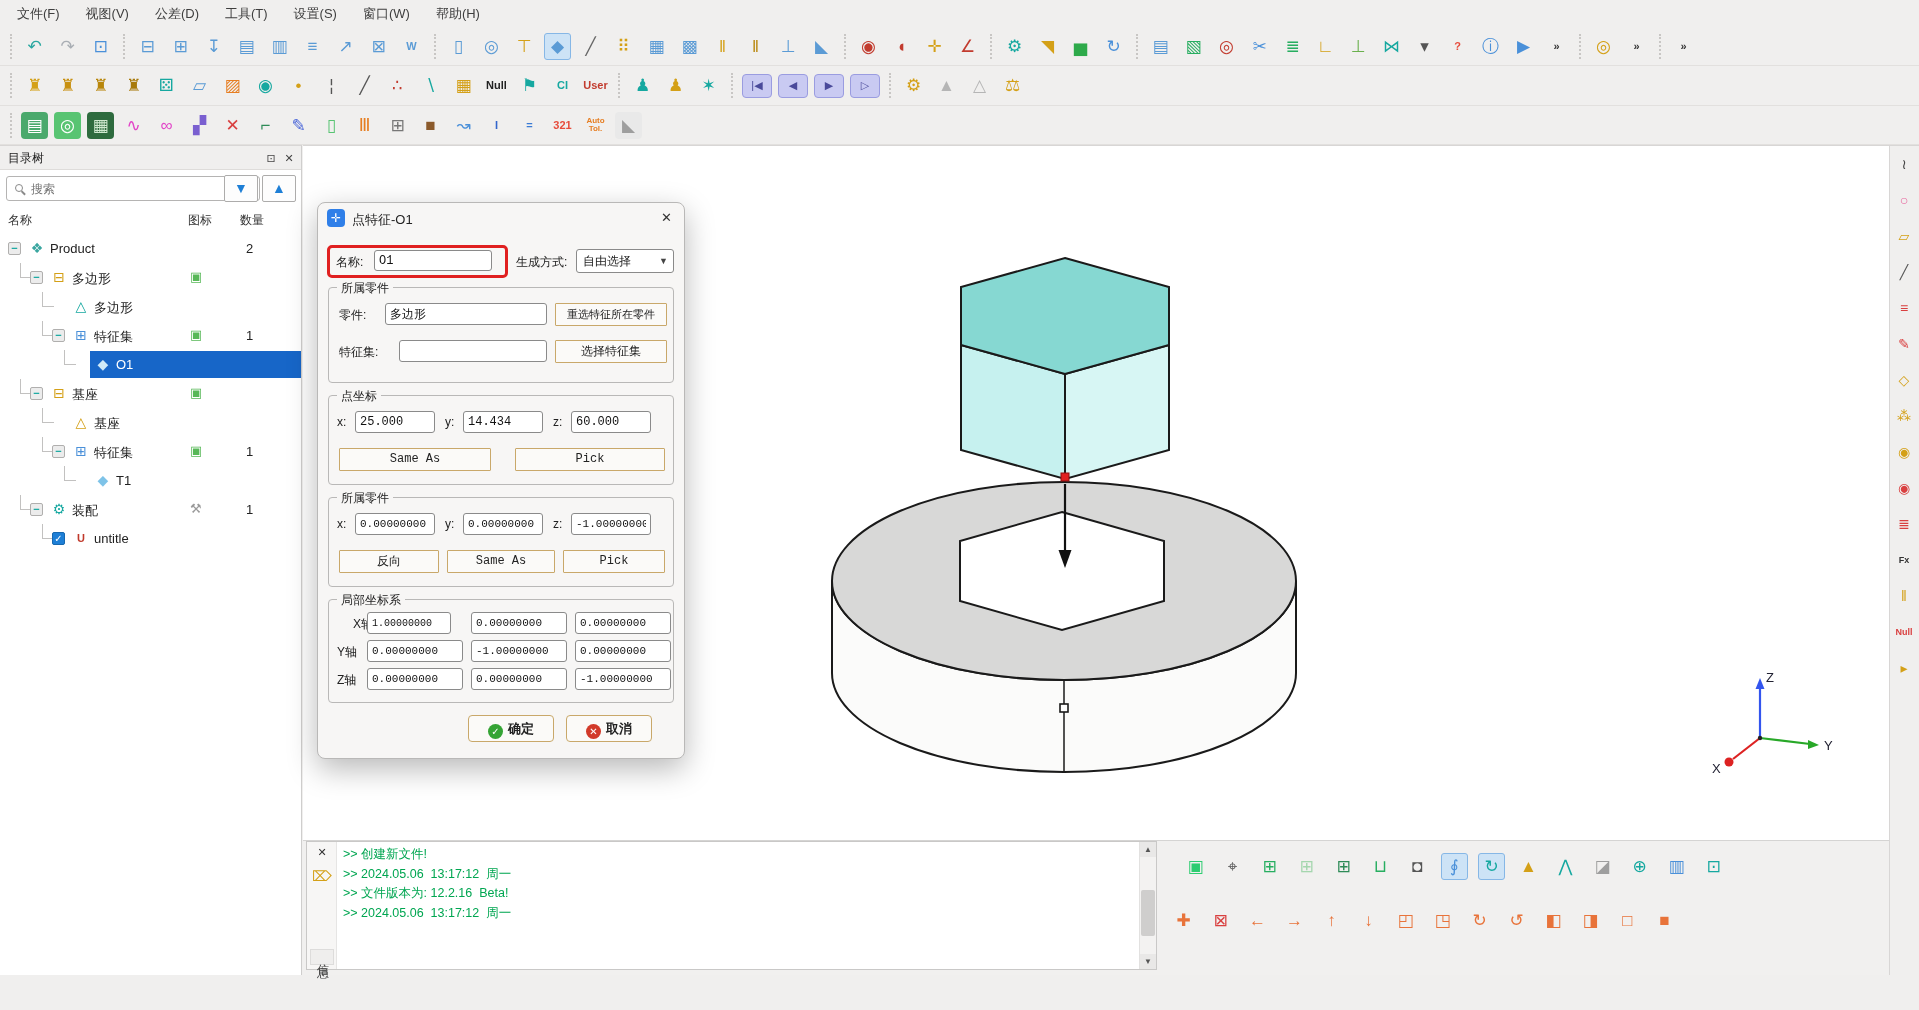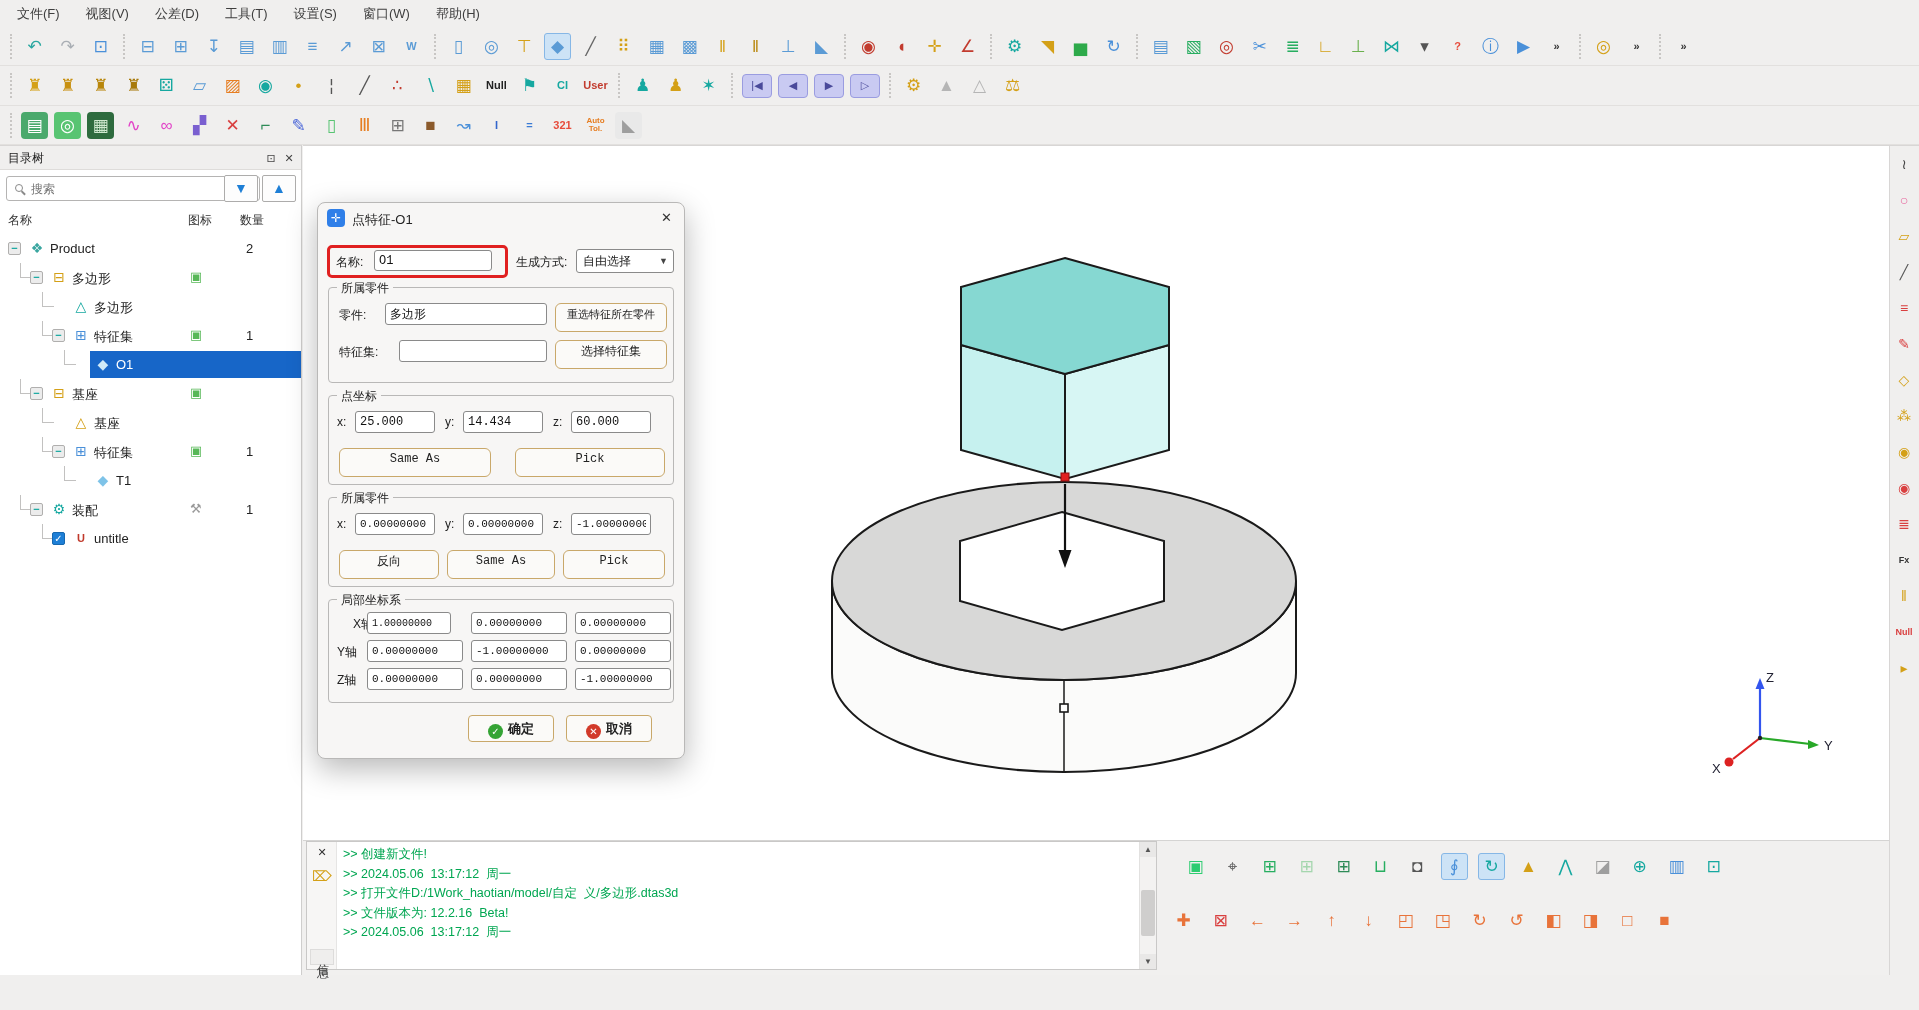--- a/index.html
+++ b/index.html
@@ -81,21 +81,21 @@
   #dlgicon { position:absolute; left:9px; top:6px; width:18px; height:18px; background:#2f7fe8; border-radius:4px; color:#fff; font-size:12px; text-align:center; line-height:18px; }
   #dlgtitle { position:absolute; left:34px; top:8px; font-size:13px; color:#222; }
   #dlgclose { position:absolute; right:12px; top:7px; font-size:13px; color:#333; cursor:default; }
   .redbox { position:absolute; left:9px; top:42px; width:181px; height:33px; border:3px solid #e02020; border-radius:5px; }
   .dlglabel { position:absolute; color:#222; }
   .dlginput { position:absolute; border:1px solid #8a8a8a; border-radius:3px; background:#fff; font-family:"Liberation Mono","DejaVu Sans Mono",monospace; font-size:12px; padding:1px 4px; height:22px; outline:none; color:#111; }
   .dropdown { position:absolute; border:1px solid #8a8a8a; border-radius:3px; background:#fff; height:24px; line-height:22px; padding-left:6px; color:#222; cursor:default; }
   .dropdown .caret { position:absolute; right:5px; top:0px; font-size:9px; color:#444; }
   .grp { position:absolute; left:10px; width:346px; border:1px solid #b9b8b7; border-radius:4px; }
   .grplabel { position:absolute; top:-8px; left:8px; background:#f7f6f5; padding:0 4px; font-size:12px; color:#222; }
-  .dlgbtn { position:absolute; background:#fbfaf8; border:1px solid #c9a86a; border-radius:6px; text-align:center; color:#222; cursor:default; height:29px; line-height:21px; }
+  .dlgbtn { position:absolute; background:#fbfaf8; border:1px solid #c9a86a; border-radius:1px; text-align:center; color:#222; cursor:default; height:23px; line-height:21px; }
   .dlgbtn.mono { font-family:"Liberation Mono","DejaVu Sans Mono",monospace; font-size:12px; }
   .okcancel { position:absolute; height:27px; line-height:25px; background:#fbfaf8; border:1px solid #c9a86a; border-radius:4px; text-align:center; font-size:13px; font-weight:bold; cursor:default; }
   .okcancel .bicon { display:inline-block; width:15px; height:15px; border-radius:50%; color:#fff; font-size:10px; line-height:15px; vertical-align:-2px; margin-right:5px; font-weight:normal; }
   .lcsrow { position:absolute; left:0; width:100%; height:24px; }
   .lcsrow .dlginput { font-size:11px; }
 </style>
 </head>
 <body>
 
 <div id="app">
@@ -355,21 +355,20 @@
   <div id="bottomstrip">
     <div id="logpanel">
       <div id="lgut">
         <span class="lgbtn" style="top:4px; font-size:11px; color:#333;">✕</span>
         <span class="lgbtn" style="top:26px; font-size:14px; color:#d4a017;">⌦</span>
         <span id="infotab">信息</span>
       </div>
       <div id="loglines">
           <div class="lline">&gt;&gt; 创建新文件!</div>
           <div class="lline">&gt;&gt; 2024.05.06  13:17:12  周一</div>
-          <div class="lline">&gt;&gt; 打开文件D:/1Work_haotian/model/自定  义/多边形.dtas3d</div>
           <div class="lline">&gt;&gt; 文件版本为: 12.2.16  Beta!</div>
           <div class="lline">&gt;&gt; 2024.05.06  13:17:12  周一</div>
         </div>
       <div id="logsb">
         <span class="sbarrow" style="top:0;">▲</span>
         <span class="sbarrow" style="bottom:0;">▼</span>
         <span id="sbthumb"></span>
       </div>
     </div>
     <div id="btrowA" class="btrow" style="left:874px; top:12px;">

